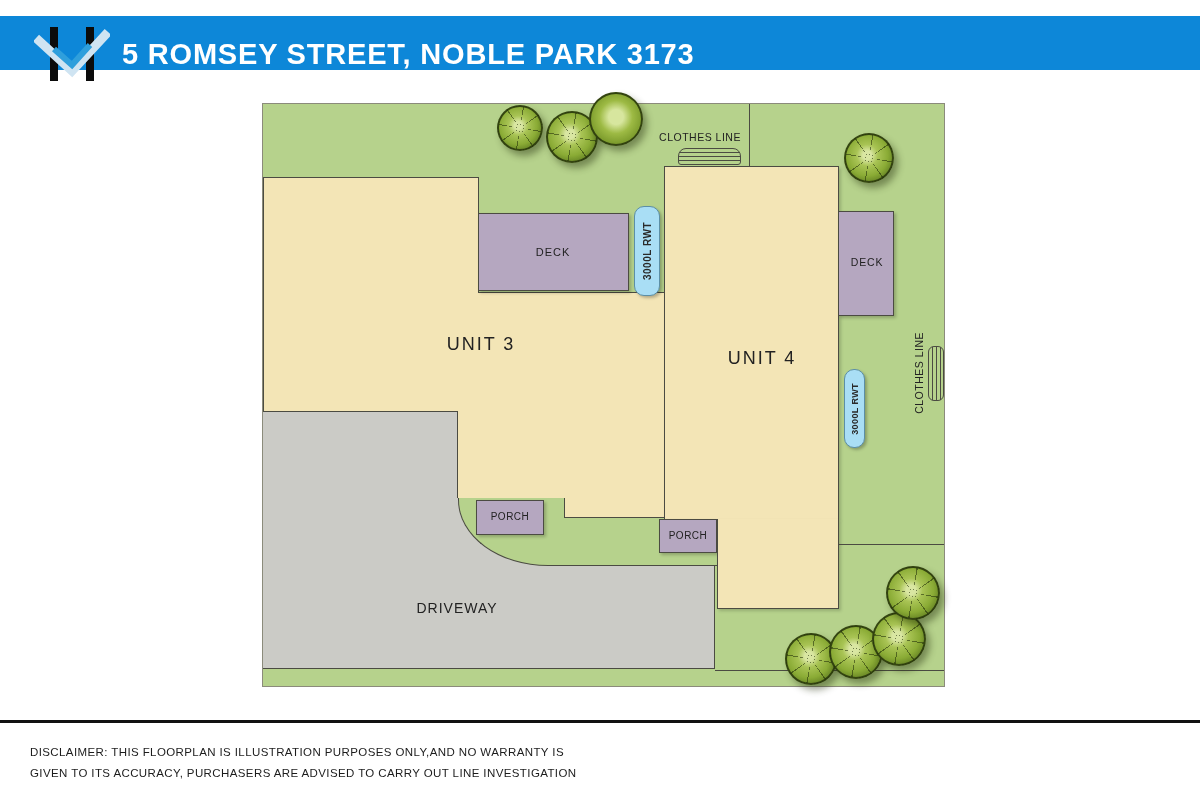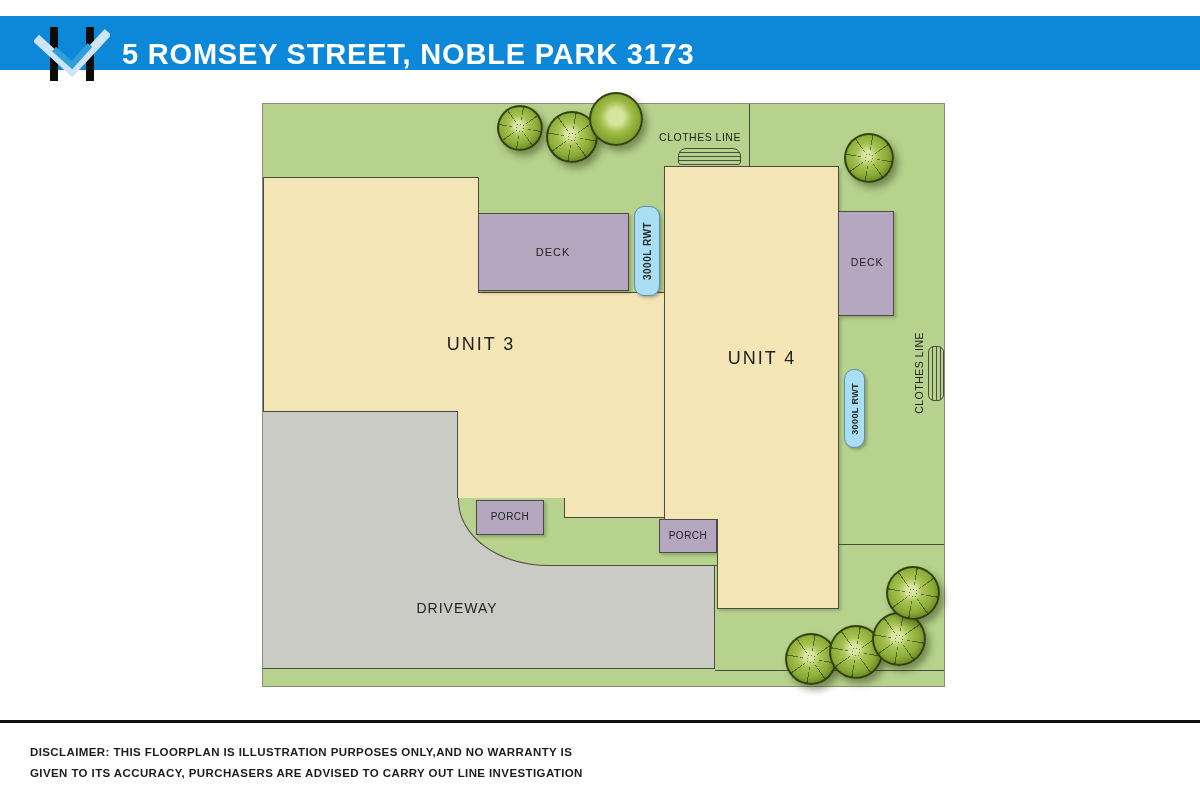--- a/index.html
+++ b/index.html
@@ -32,21 +32,21 @@
         background-image:repeating-linear-gradient(to right,transparent 0 3px,#4b4b42 3px 4px);}
   .tree{position:absolute;border-radius:50%;border:2px solid rgba(38,52,10,.85);
         background-image:
           repeating-conic-gradient(from 8deg,rgba(28,40,6,.55) 0deg 3deg,rgba(0,0,0,0) 3deg 45deg),
           radial-gradient(circle at 46% 44%,#d9e6a2 0 12%,#a9c455 30%,#8aab35 58%,#5d7a20 82%,#35470f 100%);
         box-shadow:4px 5px 7px rgba(40,50,15,.45);}
   .tree.smooth{background-image:
           radial-gradient(circle at 50% 46%,#d7e69e 0 20%,#9dba44 45%,#7f9e2e 70%,#3c5212 100%);}
   
   .footer-rule{position:absolute;left:0;top:720px;width:1200px;height:3px;background:#111;}
-  .disclaimer{position:absolute;left:30px;top:742px;font-size:11.5px;font-weight:bold;
+  .disclaimer{position:absolute;left:30px;top:742px;font-size:11.5px;font-weight:normal;
         letter-spacing:0.4px;line-height:1.85;color:#1c1c1c;}
   .footer-logo{position:absolute;left:936px;top:736px;width:234px;height:50px;display:flex;align-items:center;}
   .brand-text{font-size:33px;font-weight:bold;letter-spacing:5px;color:#101010;margin-left:12px;}
 </style>
 </head>
 <body>
 
 <div id="canvas">
 
   <div class="header">

